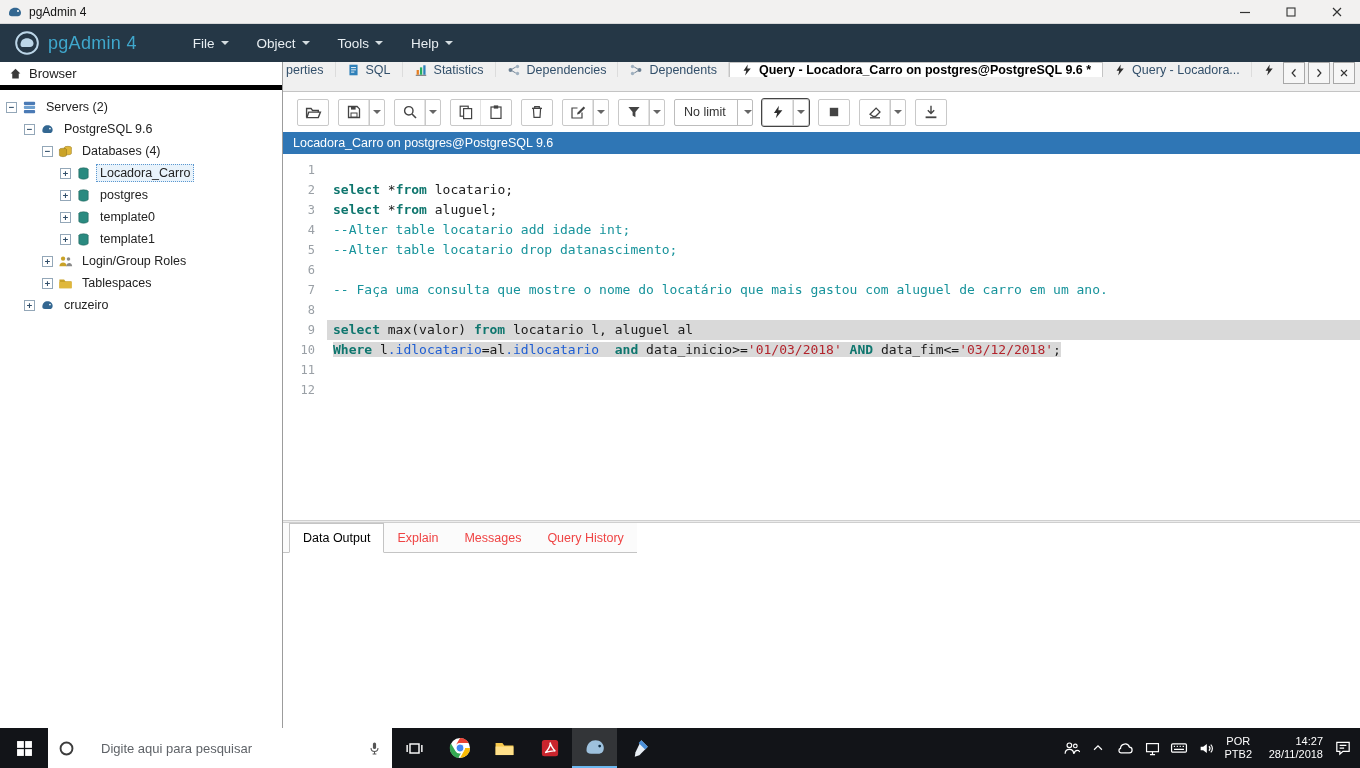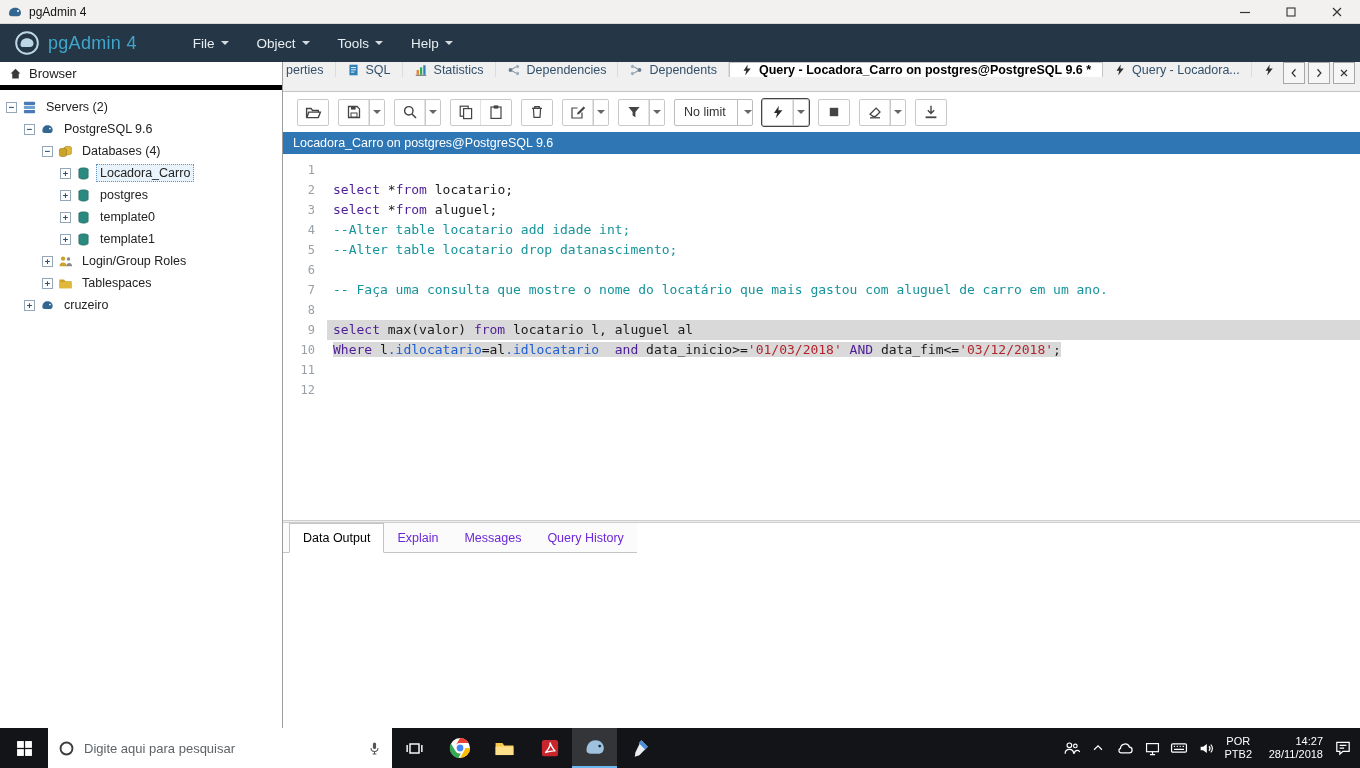--- a/index.html
+++ b/index.html
@@ -58,47 +58,47 @@
   
   .connbar{height:22px;background:#2f76b5;color:#fff;font-size:12.5px;display:flex;align-items:center;padding:0 10px}
 
   
   .editor{height:366px;background:#fff;font-family:"DejaVu Sans Mono","Liberation Mono",monospace;font-size:13px;overflow:hidden;padding-top:6px}
   .code-line{display:flex;height:20px;line-height:20px}
   .ln{width:44px;flex:none;text-align:right;padding-right:12px;color:#9aa0a6;font-size:12px}
   .code{white-space:pre;padding-left:6px;color:#1a1a1a;flex:1}
   .code.sel-full{background:#d9d9d9}
   .code .sel-text{background:#d9d9d9}
-  .tk-kw{color:#4c1d95;font-weight:normal}
+  .tk-kw{color:#0f766e;font-weight:bold}
   .tk-cm{color:#17939b}
   .tk-str{color:#b2242c}
   .tk-id{color:#1d5dd3}
   .tk-pl{color:#1a1a1a}
 
   .splitter{height:3px;background:#ececec;border-top:1px solid #cfcfcf;border-bottom:1px solid #cfcfcf}
 
   
   .output{flex:1;display:flex;flex-direction:row;min-height:0;background:#fff}
   .output-tabs{height:30px;display:flex;align-items:stretch;border-bottom:1px solid #c4c4c4;padding-left:6px;background:#fbfbfb}
-  .output-tab{display:flex;align-items:center;padding:0 13px;font-size:12.5px;color:#6d28d9;cursor:default}
+  .output-tab{display:flex;align-items:center;padding:0 13px;font-size:12.5px;color:#ef4444;cursor:default}
   .output-tab.active{background:#fff;border:1px solid #c4c4c4;border-bottom:1px solid #fff;margin-bottom:-1px;color:#000}
   .grid{margin:3px 0 0 4px}
   .grid table{border-collapse:collapse;font-size:12px;color:#222}
   .grid th,.grid td{border:1px solid #c3c3c3;padding:2px 6px}
   .grid th{background:#e9e9e9;font-weight:normal;text-align:left;vertical-align:top}
   .corner{width:26px;position:relative;background:#e9e9e9}
   .corner::after{content:"";position:absolute;left:3px;bottom:3px;border-left:8px solid #7c7c7c;border-top:8px solid transparent}
   .col-head{min-width:132px;line-height:1.35}
   .rownum{background:#e9e9e9;text-align:center;width:26px}
   .cell-val{text-align:right;min-width:132px}
 
   
   .taskbar{height:40px;background:#121418;display:flex;align-items:stretch;color:#fff}
   .start{width:48px;display:flex;align-items:center;justify-content:center}
-  .search{width:344px;background:#fff;display:flex;align-items:center;gap:9px;padding:0 10px;color:#5f6368;font-size:13px}
+  .search{width:344px;background:#fff;display:flex;align-items:center;gap:26px;padding:0 10px;color:#5f6368;font-size:13px}
   .search-text{flex:1;white-space:nowrap;overflow:hidden}
   .app{width:45px;display:flex;align-items:center;justify-content:center}
   .app.active-app{background:rgba(255,255,255,.14);border-bottom:2px solid #6cb8f0}
   .tray{margin-left:auto;display:flex;align-items:center;gap:9px;padding-right:6px}
   .tray .icon{width:18px;height:18px;color:#fff}
   .tray-text{display:flex;flex-direction:column;align-items:center;justify-content:center;font-size:11px;line-height:13px}
   .clock{align-items:flex-end;min-width:62px}
 </style>
 </head>
 <body>

